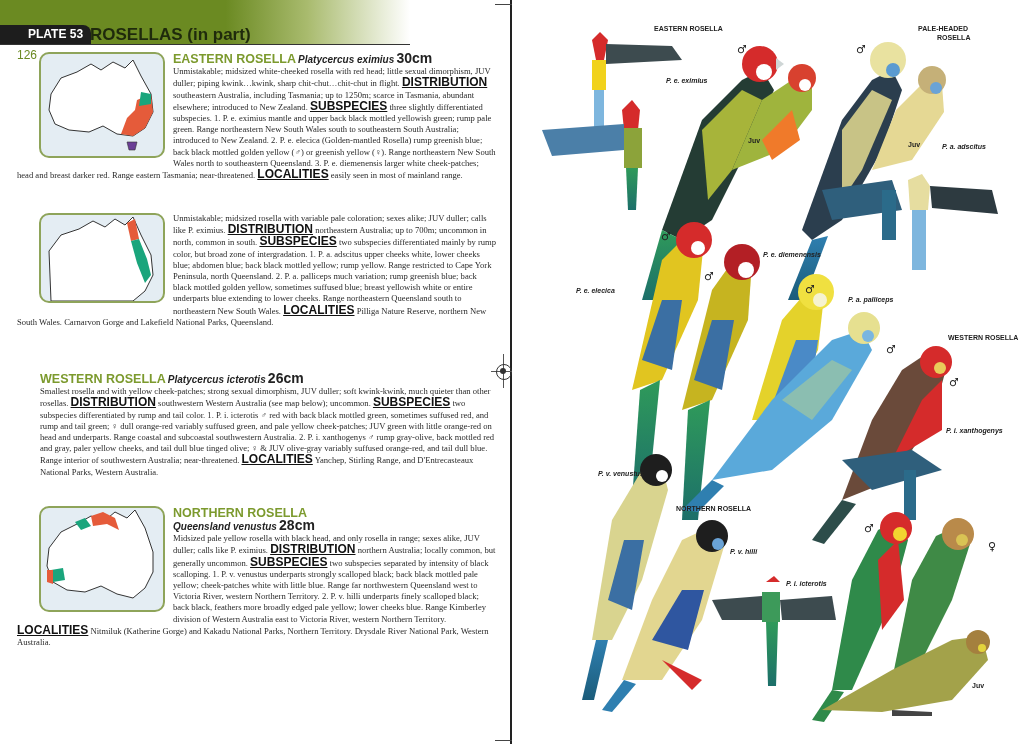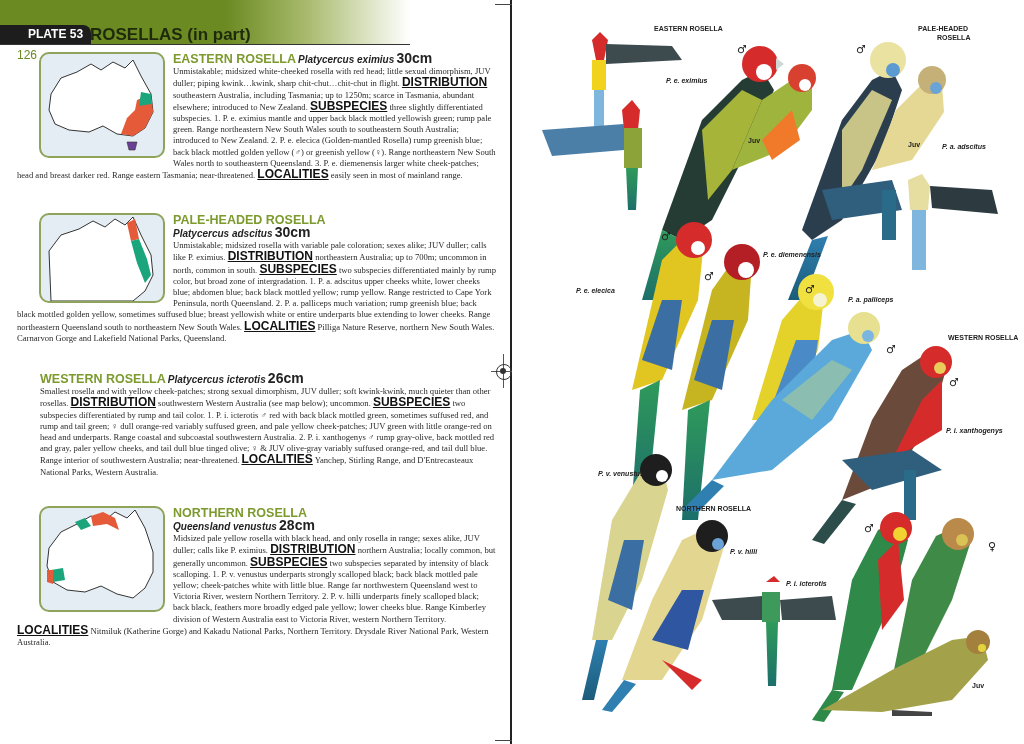--- a/index.html
+++ b/index.html
@@ -61,24 +61,20 @@
   </div>
 
   <div class="entry" style="top:213px;">
     <div class="map" style="height:86px;">
       <svg width="122" height="86" viewBox="0 0 122 86">
         <path d="M8 36 L20 20 L38 14 L52 6 L64 12 L74 4 L84 10 L92 2 L100 20 L110 40 L112 60 L104 76 L92 86 L10 86 Z" fill="#fff" stroke="#333" stroke-width="1"></path>
         <path d="M86 8 L94 4 L98 24 L90 26 Z" fill="#e55b3a"></path>
         <path d="M90 26 L98 24 L106 44 L110 60 L104 68 L96 48 Z" fill="#1aa57c"></path>
       </svg>
     </div>
-    <div>
-      <div class="sp-head">PALE-HEADED ROSELLA</div>
-      <div><span class="sp-sci">Platycercus adscitus</span> <span class="sp-len">30cm</span></div>
-    </div>
     <p class="body-text"><span>Unmistakable; midsized rosella with variable pale coloration; sexes alike; JUV duller; calls like P. eximius. </span><span class="kw">DISTRIBUTION</span><span> northeastern Australia; up to 700m; uncommon in north, common in south. </span><span class="kw">SUBSPECIES</span><span> two subspecies differentiated mainly by rump color, but broad zone of intergradation. 1. P. a. adscitus upper cheeks white, lower cheeks blue; abdomen blue; back black mottled yellow; rump yellow. Range restricted to Cape York Peninsula, north Queensland. 2. P. a. palliceps much variation; rump greenish blue; back black mottled golden yellow, sometimes suffused blue; breast yellowish white or entire underparts blue extending to lower cheeks. Range northeastern Queensland south to northeastern New South Wales. </span><span class="kw">LOCALITIES</span><span> Pilliga Nature Reserve, northern New South Wales. Carnarvon Gorge and Lakefield National Parks, Queensland.</span></p>
   </div>
 
   <div class="entry" style="top:372px;left:40px;width:455px;">
     <div>
       <span class="sp-head">WESTERN ROSELLA</span>
       <span class="sp-sci">Platycercus icterotis</span>
       <span class="sp-len">26cm</span>
     </div>
     <p class="body-text"><span>Smallest rosella and with yellow cheek-patches; strong sexual dimorphism, JUV duller; soft kwink-kwink, much quieter than other rosellas. </span><span class="kw">DISTRIBUTION</span><span> southwestern Western Australia (see map below); uncommon. </span><span class="kw">SUBSPECIES</span><span> two subspecies differentiated by rump and tail color. 1. P. i. icterotis ♂ red with back black mottled green, sometimes suffused red, and rump and tail green; ♀ dull orange-red variably suffused green, and pale yellow cheek-patches; JUV green with little orange-red on head and underparts. Range coastal and subcoastal southwestern Australia. 2. P. i. xanthogenys ♂ rump gray-olive, back mottled red and gray, paler yellow cheeks, and tail dull blue tinged olive; ♀ &amp; JUV olive-gray variably suffused orange-red, and tail dull blue. Range interior of southwestern Australia; near-threatened. </span><span class="kw">LOCALITIES</span><span> Yanchep, Stirling Range, and D'Entrecasteaux National Parks, Western Australia.</span></p>

